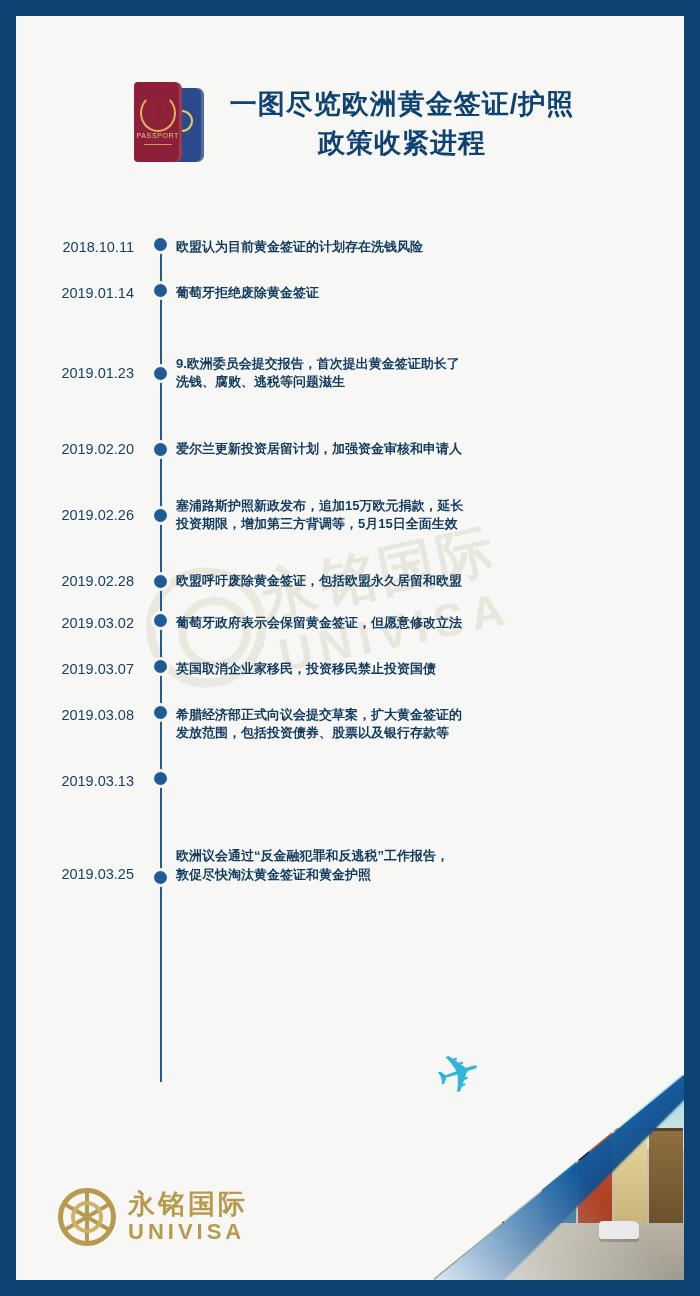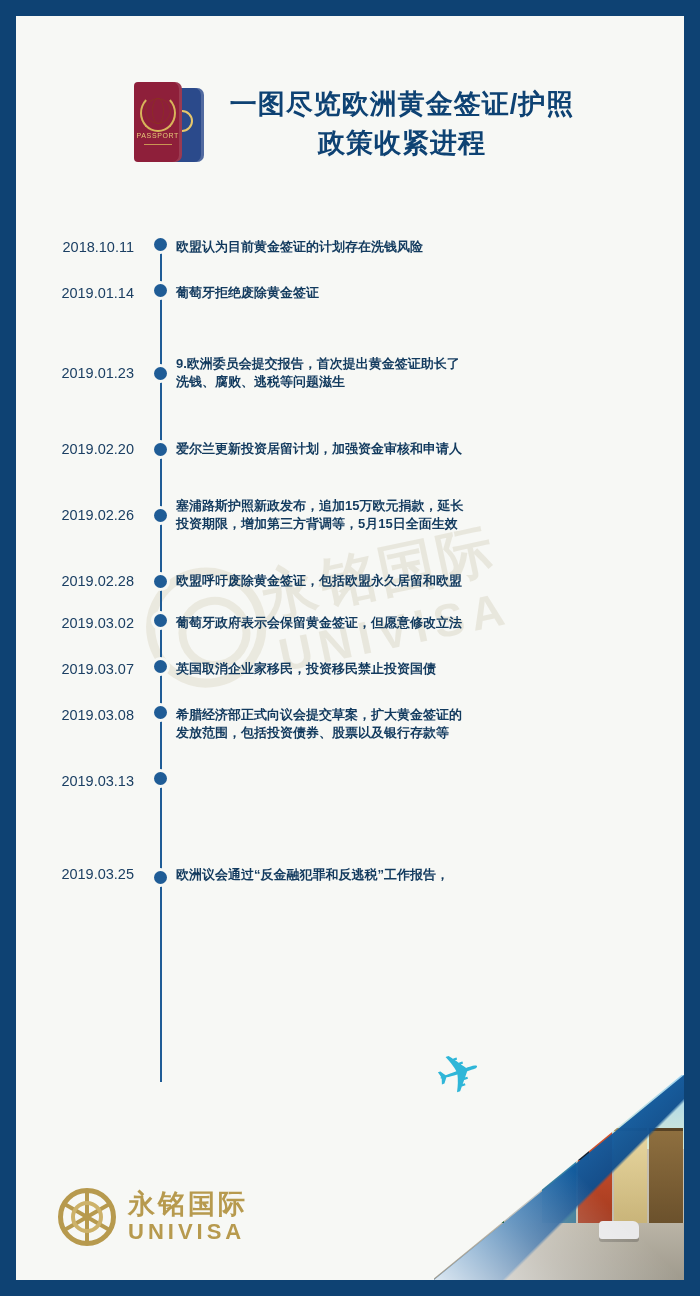--- a/index.html
+++ b/index.html
@@ -435,20 +435,21 @@
           </div>
       </div>
 
       <div class="row" style="min-height:66px;align-items:flex-end;">
         <div class="date">2019.03.25</div>
         <div class="dotcell">
             <span class="dot"></span>
           </div>
         <div class="text">
           <span class="ln">欧洲议会通过“反金融犯罪和反逃税”工作报告，</span>
+          <span class="ln">敦促尽快淘汰黄金签证和黄金护照</span>
         </div>
       </div>
     </div>
 
     <div class="curl-photo">
       <div class="ph-sky"></div>
       <div class="ph-row">
         <div class="ph-b c1">
             <div class="ph-win"></div>
           </div>

